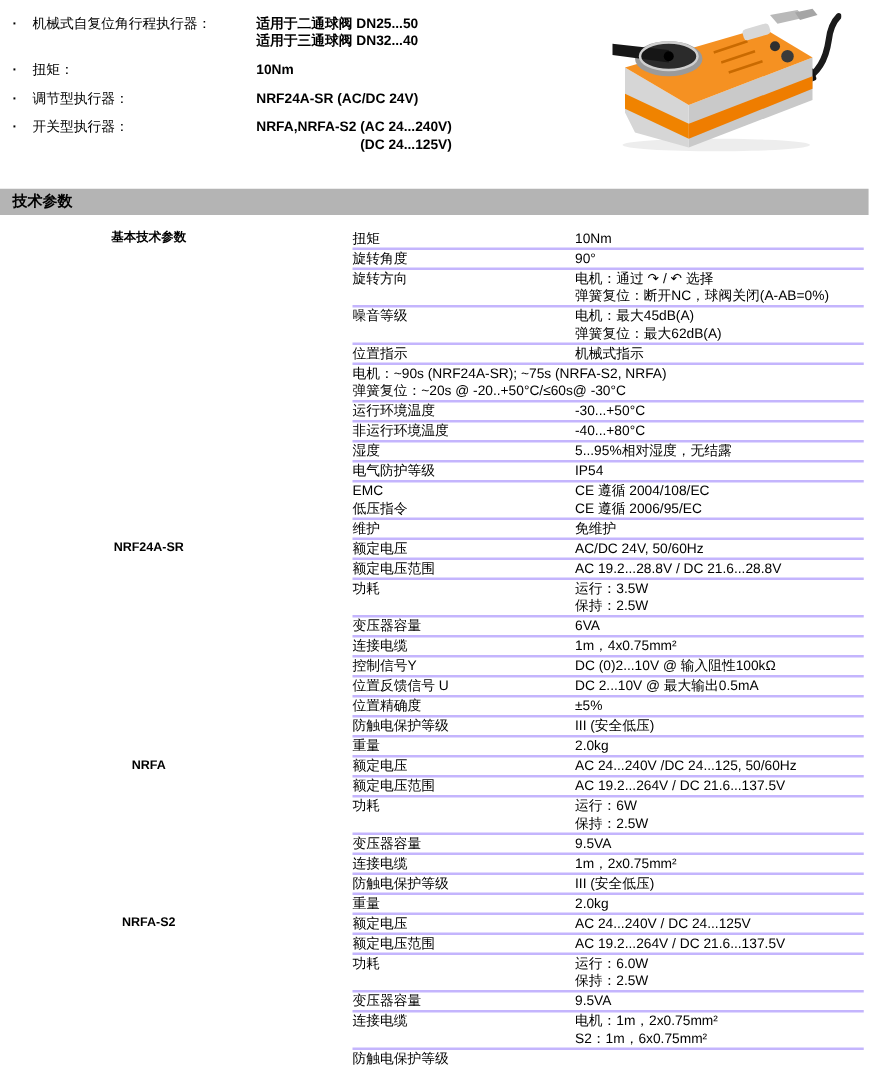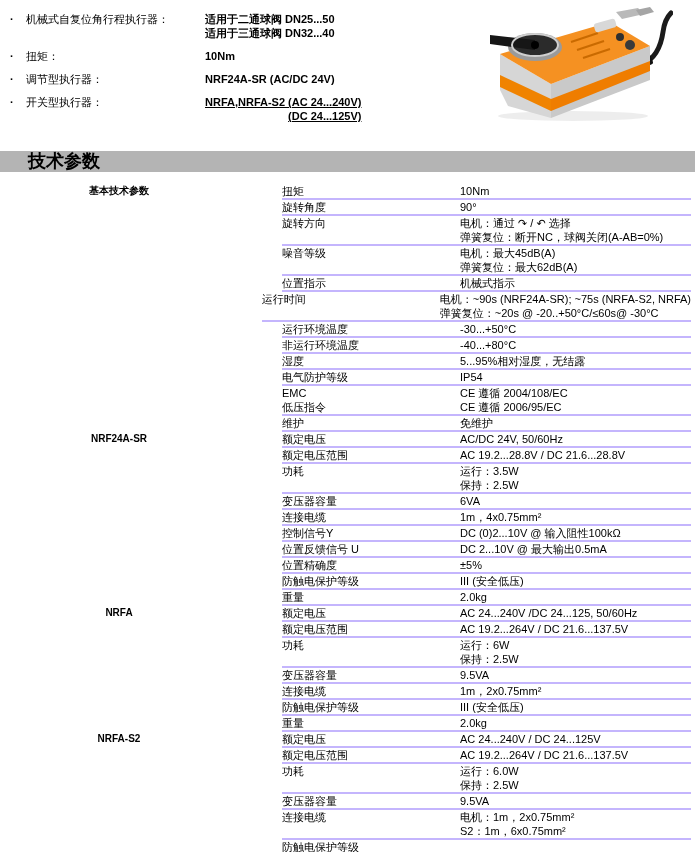--- a/index.html
+++ b/index.html
@@ -6,30 +6,30 @@
   body{
     width:695px;height:852px;background:#ffffff;position:relative;
     font-family:"Liberation Sans","DejaVu Sans",sans-serif;color:#000;font-size:11px;
   }
   
   .bullets{position:absolute;left:10px;top:12px;width:460px;}
   .bullet-row{display:flex;align-items:flex-start;margin-bottom:9px;}
   .dot{width:16px;line-height:14px;font-weight:bold;}
   .blabel{width:179px;line-height:14px;}
   .bvalues{display:inline-block;font-weight:bold;line-height:14px;}
-  .bvalues.right{text-align:right;text-decoration:underline;}
+  .bvalues.right{text-align:right;}
   .bval{display:block;white-space:nowrap;text-align:right;}
   
   .product{position:absolute;left:478px;top:2px;width:195px;height:122px;}
   .product svg{width:100%;height:100%;display:block;}
   
   .banner{
     position:absolute;left:0;top:151px;width:695px;height:21px;
-    background:#b4b4b4;box-sizing:border-box;padding-left:28px;
-    font-size:18px;font-weight:bold;line-height:21px;color:#000;
+    background:#b4b4b4;box-sizing:border-box;padding-left:10px;
+    font-size:12px;font-weight:bold;line-height:21px;color:#000;
   }
   
   .spec-table{position:absolute;left:0;top:184px;width:695px;}
   .trow{display:flex;align-items:stretch;}
   .gcell{
     width:246px;box-sizing:border-box;padding-right:8px;text-align:center;
     font-weight:bold;font-size:10px;line-height:14px;white-space:nowrap;
   }
   .ccell{
     flex:1;display:flex;margin-right:4px;
@@ -168,23 +168,20 @@
           <div class="tline">位置指示</div>
         </div>
         <div class="vcol">
           <div class="tline">机械式指示</div>
         </div>
       </div>
     </div>
     <div class="trow">
       <div class="gcell"></div>
       <div class="ccell">
-        <div class="pcol">
-          <div class="tline">运行时间</div>
-        </div>
         <div class="vcol">
           <div class="tline">电机：~90s (NRF24A-SR); ~75s (NRFA-S2, NRFA)</div>
           <div class="tline">弹簧复位：~20s @ -20..+50°C/≤60s@ -30°C</div>
         </div>
       </div>
     </div>
     <div class="trow">
       <div class="gcell"></div>
       <div class="ccell">
         <div class="pcol">

